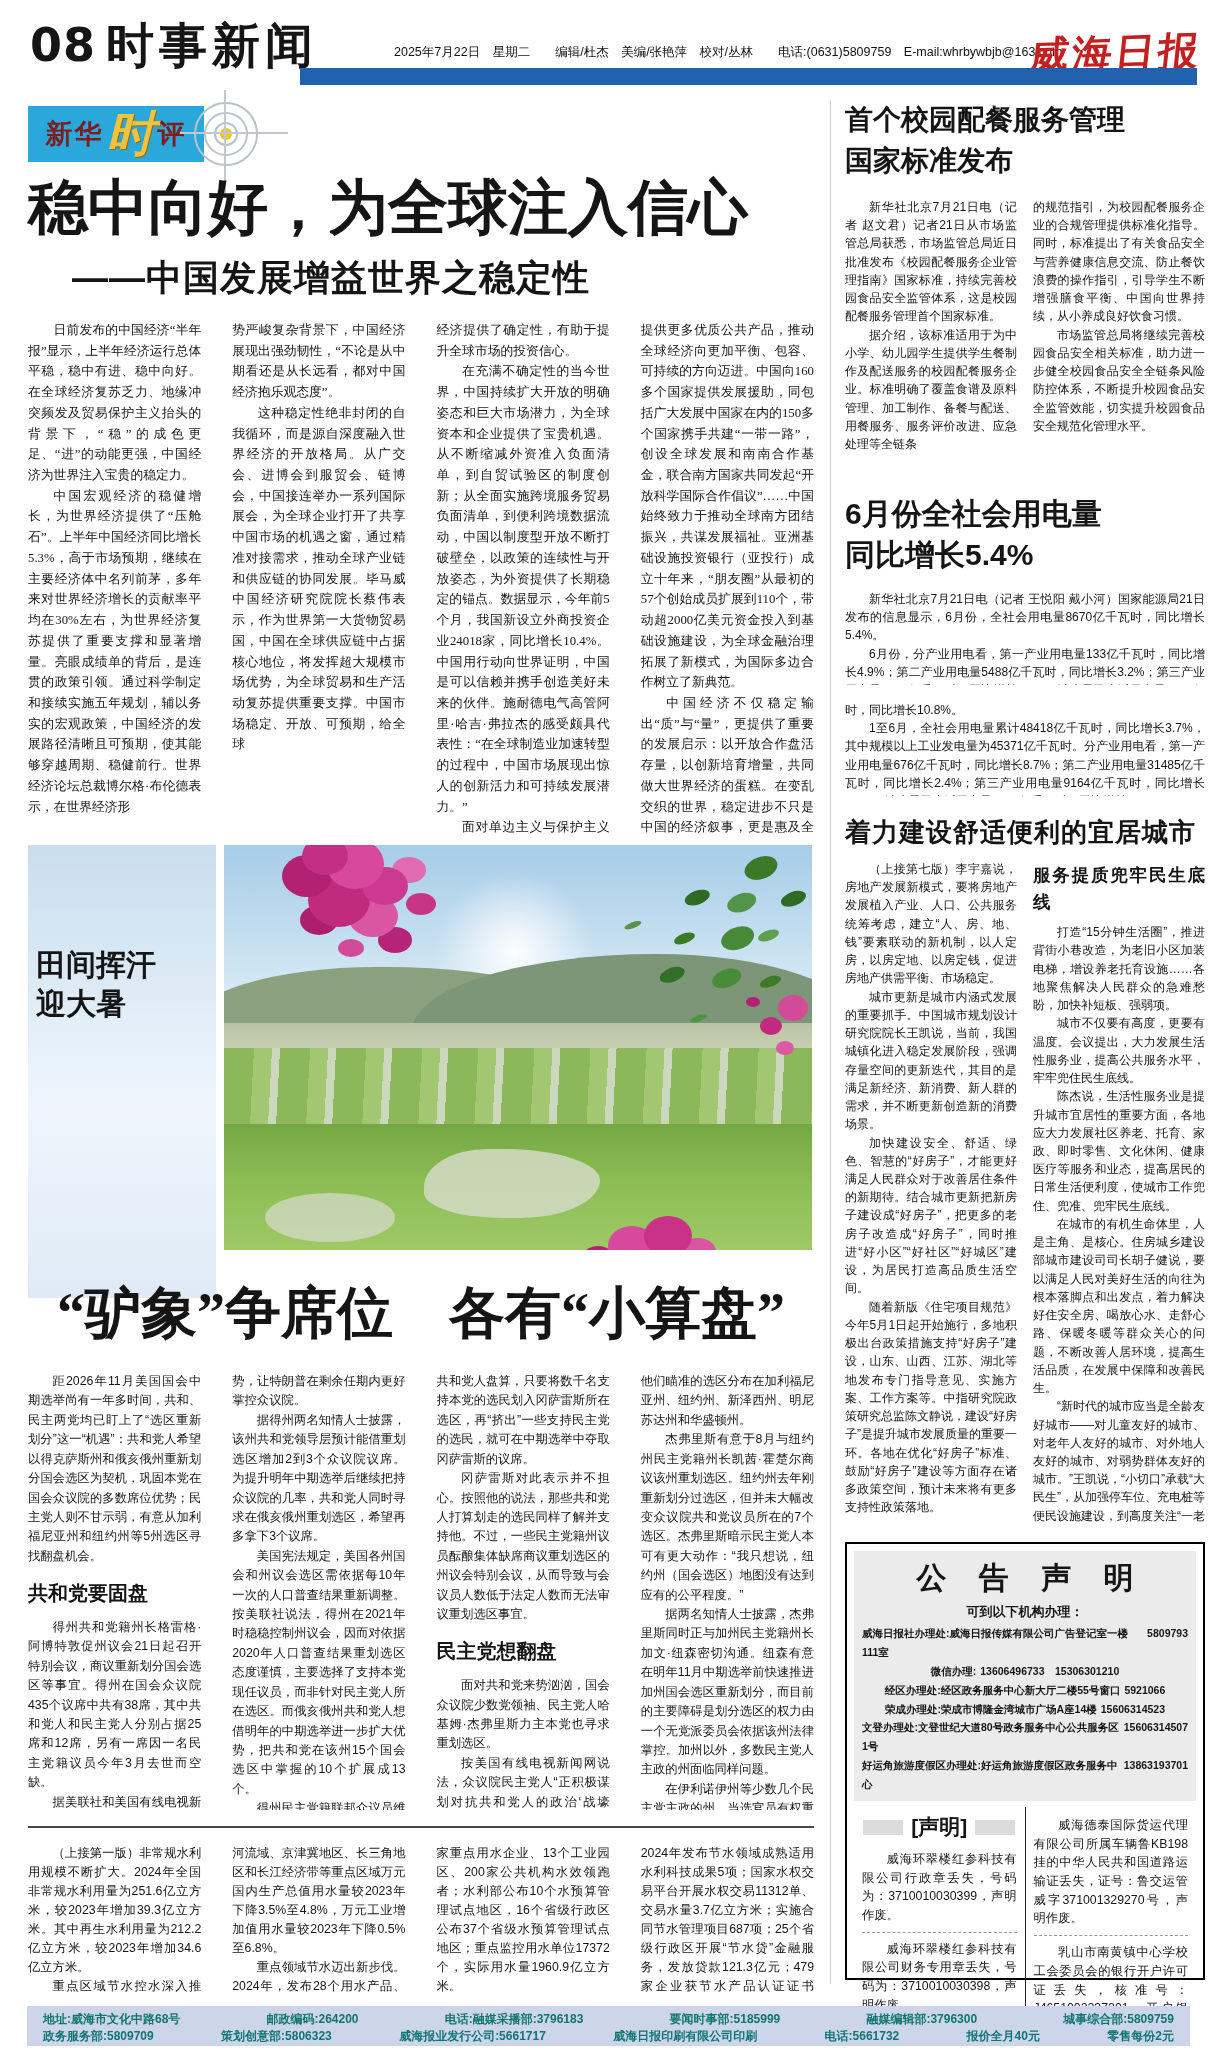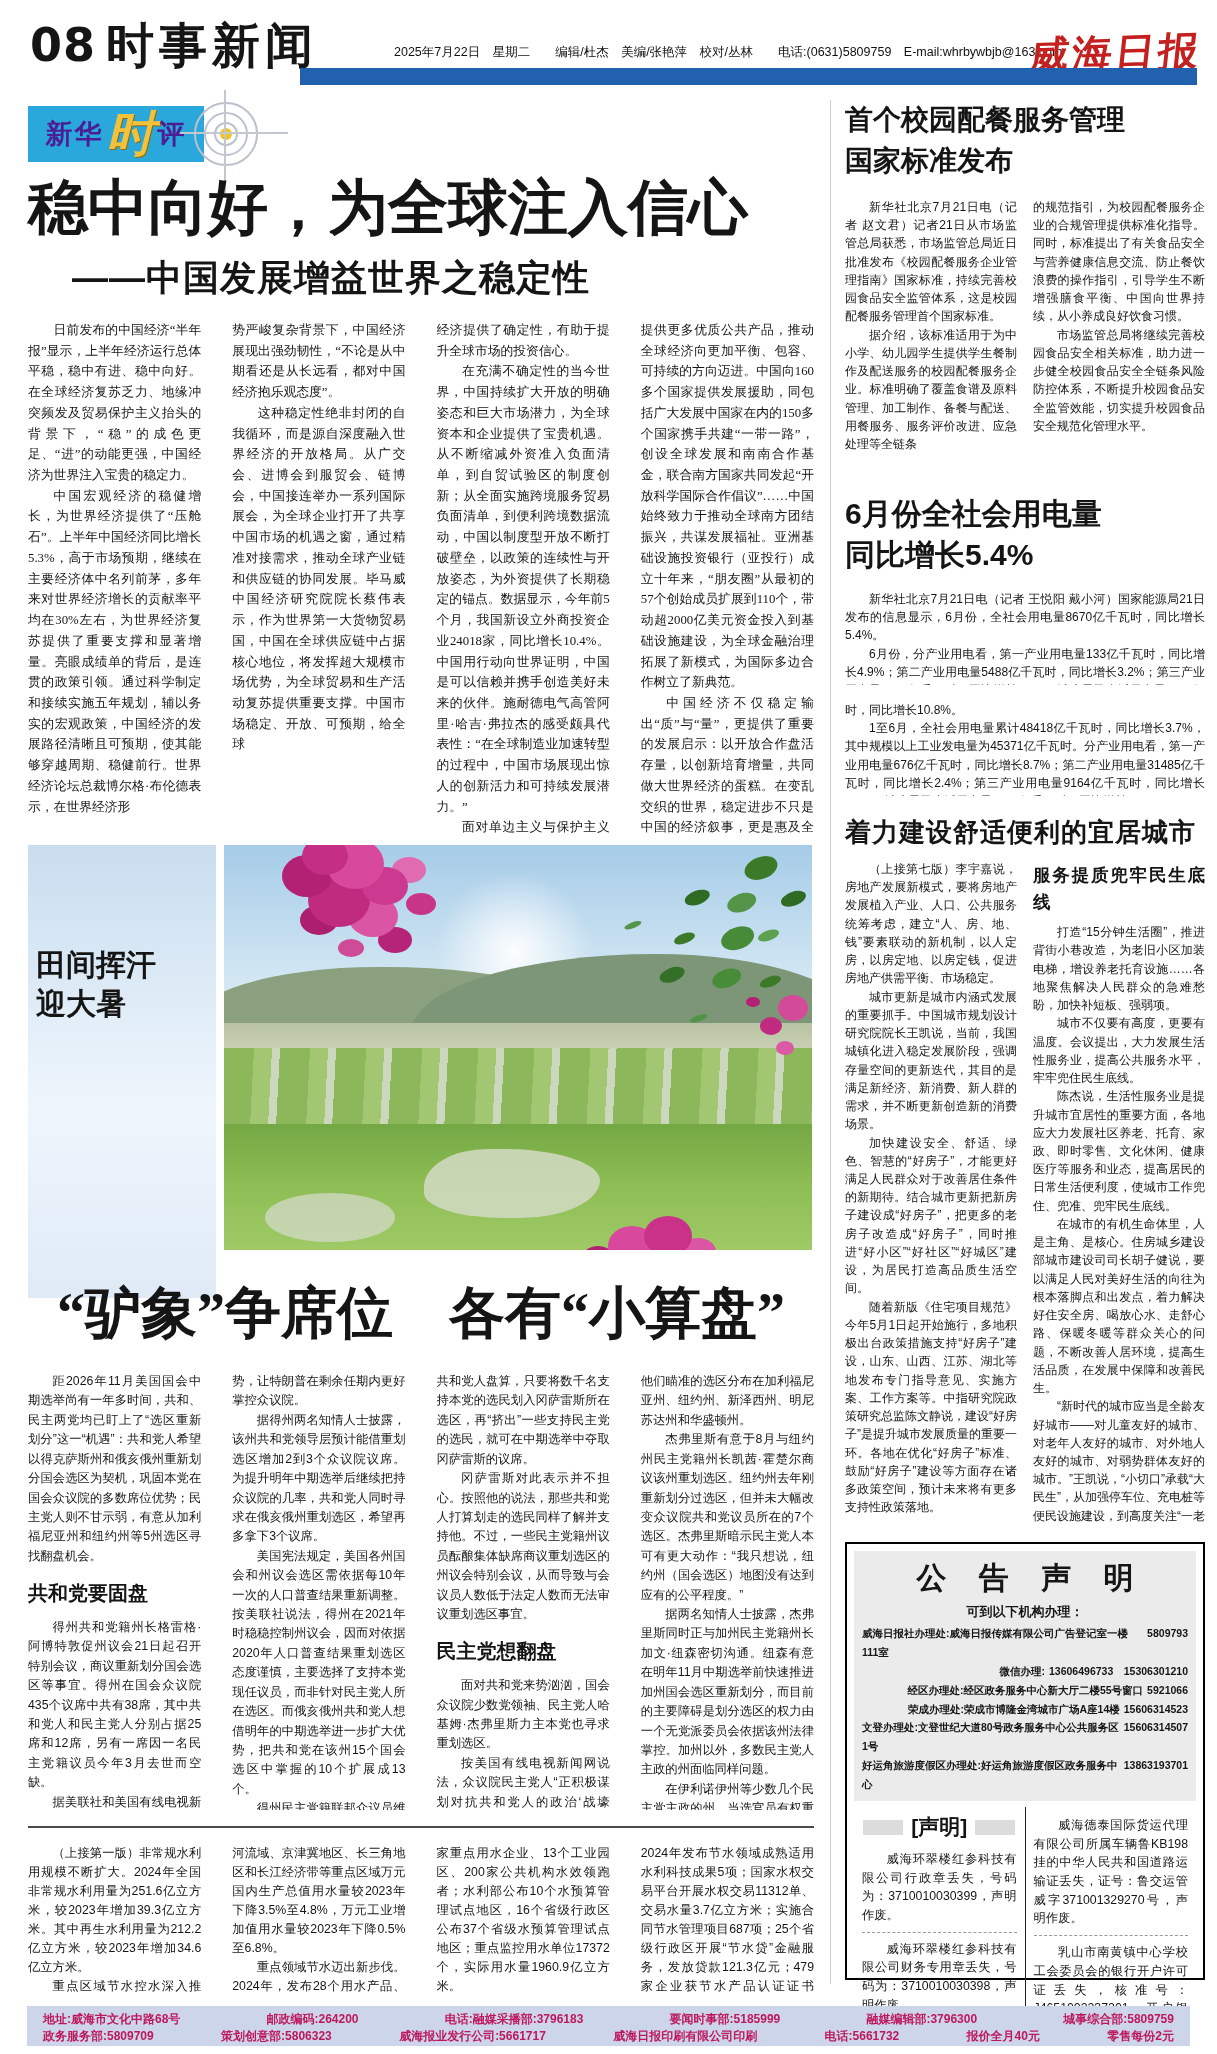--- a/index.html
+++ b/index.html
@@ -11,21 +11,21 @@
           font-family:"DejaVu Sans",sans-serif;letter-spacing:1px;}
   .section-title{position:absolute;left:106px;top:14px;font-size:48px;font-weight:900;letter-spacing:5px;}
   .header-info{position:absolute;left:394px;top:44px;font-size:12.5px;color:#111;white-space:nowrap;}
   .masthead{position:absolute;right:16px;top:26px;font-size:40px;font-weight:700;color:#c3201f;
             font-family:"DejaVu Serif",serif;transform:skewX(-8deg) rotate(-2deg);letter-spacing:3px;}
   .header-bar{position:absolute;left:300px;top:68px;width:897px;height:17px;background:#2161ad;}
 
   
   .badge{position:absolute;left:28px;top:106px;width:176px;height:56px;background:#2aa7db;
          display:flex;align-items:center;justify-content:center;}
-  .badge .w{color:#4c1d95;font-size:27px;font-weight:900;letter-spacing:2px;}
+  .badge .w{color:#7f1d1d;font-size:27px;font-weight:900;letter-spacing:2px;}
   .badge .g{color:#f2c23d;font-size:48px;font-weight:700;font-family:"DejaVu Serif",serif;
             font-style:italic;line-height:.9;margin:0 3px;text-shadow:1px 1px 0 #8a6d10;}
   .target{position:absolute;left:194px;top:102px;width:64px;height:64px;}
   .target .ring{position:absolute;border:2px solid #bcc2cc;border-radius:50%;}
   .target .r1{inset:0;} .target .r2{inset:10px;} .target .r3{inset:20px;}
   .target .dot{position:absolute;inset:26px;background:#f0c424;border-radius:50%;}
   .target .ch{position:absolute;left:-14px;right:-30px;top:30px;height:2px;background:#c3c8d0;}
   .target .cv{position:absolute;top:-12px;bottom:-30px;left:30px;width:2px;background:#c3c8d0;}
 
   
@@ -110,38 +110,38 @@
   .a3-cols{top:860px;height:668px;}
   .a3-cols .colsub{font-size:17.5px;}
 
   
   .notice{position:absolute;left:845px;top:1542px;width:360px;height:438px;border:2px solid #000;
           background:#fff;padding:7px;box-sizing:border-box;}
   .notice-top{background:#ebebeb;padding:5px 8px 7px;}
   .notice-title{font-size:30px;font-weight:900;text-align:center;letter-spacing:12px;
                 padding-left:12px;margin:2px 0 4px;}
   .notice-sub{font-size:13px;font-weight:800;text-align:center;margin-bottom:3px;}
-  .office-row{display:flex;justify-content:flex-end;align-items:baseline;font-size:10.5px;
+  .office-row{display:flex;justify-content:center;align-items:baseline;font-size:10.5px;
               font-weight:700;line-height:1.8;}
   .office-phone{margin-left:4px;white-space:nowrap;}
   .notice-bottom{display:flex;margin-top:6px;height:232px;overflow:hidden;}
   .decl-col{flex:1;padding:2px 8px 0;overflow:hidden;}
   .decl-col + .decl-col{border-left:1.5px solid #222;}
   .decl-head{display:flex;align-items:center;justify-content:center;gap:8px;font-size:21px;
              font-weight:800;margin:4px 0 2px;}
   .decl-head::before,.decl-head::after{content:"";width:40px;height:15px;background:#dcdcdc;}
   .decl-item{padding:7px 0;}
   .decl-item p{margin:0;font-size:12.3px;line-height:1.52;text-align:justify;text-indent:2em;}
   .decl-item + .decl-item{border-top:1px dashed #999;}
 
   
   .footer{position:absolute;left:27px;top:2006px;width:1163px;height:40px;background:#ccd5ea;
           padding:5px 16px;box-sizing:border-box;display:flex;flex-direction:column;
           justify-content:space-between;}
-  .footer-row{display:flex;justify-content:space-between;font-size:12px;font-weight:600;color:#be185d;}
+  .footer-row{display:flex;justify-content:space-between;font-size:12px;font-weight:600;color:#0f766e;}
 </style>
 </head>
 <body>
 
 <div class="page">
 
   <div class="pageno">08</div>
   <div class="section-title">时事新闻</div>
   <div class="header-info">2025年7月22日　星期二　　编辑/杜杰　美编/张艳萍　校对/丛林　　电话:(0631)5809759　E-mail:whrbywbjb@163.com</div>
   <div class="masthead">威海日报</div>

